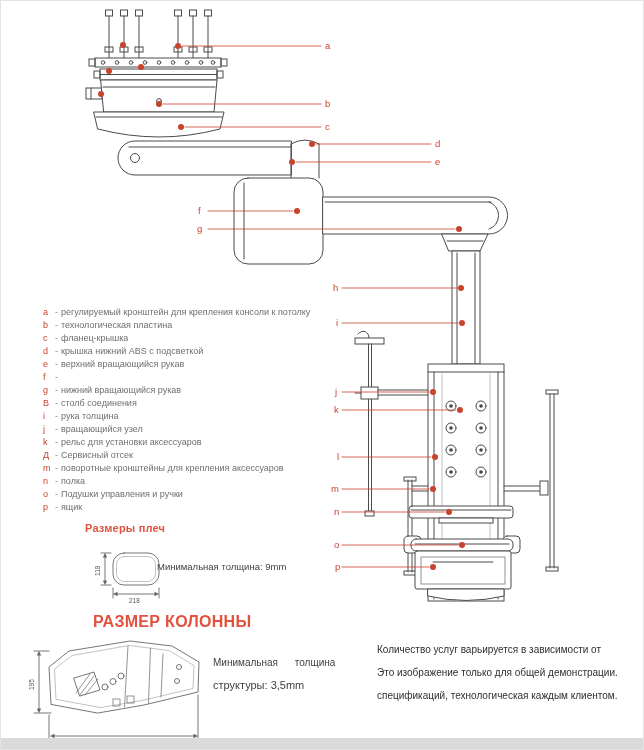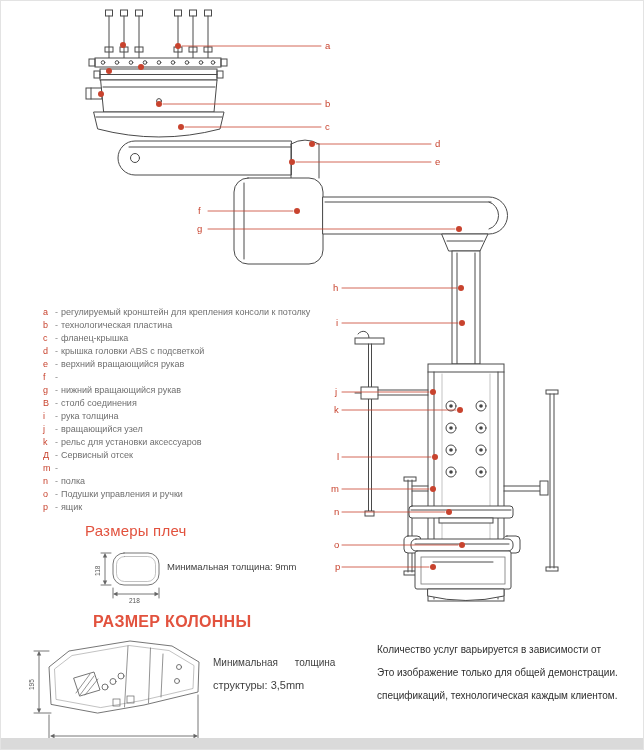--- a/index.html
+++ b/index.html
@@ -6,24 +6,24 @@
   html,body{background:#f2f2f2}
   .page{position:relative;width:644px;height:750px;background:#fff;border:1px solid #e3e3e3;
         font-family:"Liberation Sans",sans-serif;overflow:hidden}
   .art{position:absolute;left:0;top:0}
   .legend{position:absolute;left:42px;top:305px;list-style:none}
   .legend li{display:flex;line-height:13px;font-size:9px;white-space:nowrap}
   .lg-letter{color:#c8432e;width:9px;flex:0 0 auto}
   .lg-dash{color:#8a8a8a;width:9px;text-align:center;flex:0 0 auto}
   .lg-text{color:#6f6f6f}
   .sec-title{position:absolute;color:#e2523e}
-  .arm-title{left:84px;top:521px;font-size:15px;font-weight:400;letter-spacing:.2px}
+  .arm-title{left:84px;top:521px;font-size:11px;font-weight:700;letter-spacing:.2px}
   .col-title{left:92px;top:612px;font-size:16px;font-weight:700;letter-spacing:.3px}
   .note{position:absolute;font-size:9.5px;color:#3f3f3f}
-  .arm-note{left:166px;top:560px}
+  .arm-note{left:156px;top:560px}
   .col-note1{left:212px;top:656px;font-size:10px;word-spacing:14px}
   .col-note2{left:212px;top:678px;font-size:11px}
   .disclaimer{position:absolute;left:376px;top:637px;font-size:10px;color:#2f2f2f;line-height:23px;width:260px}
   .bottom-bar{position:absolute;left:0;right:0;bottom:0;height:11px;background:#dadada}
   svg text{font-family:"Liberation Sans",sans-serif}
   .callout-letter{font-size:9.5px;fill:#c8432e}
   .dim-label{font-size:6.5px;fill:#555}
 </style>
 </head>
 <body>
@@ -306,21 +306,21 @@
         <span class="lg-text">технологическая пластина</span>
       </li>
     <li>
         <span class="lg-letter">c</span>
         <span class="lg-dash">-</span>
         <span class="lg-text">фланец-крышка</span>
       </li>
     <li>
         <span class="lg-letter">d</span>
         <span class="lg-dash">-</span>
-        <span class="lg-text">крышка головки ABS с подсветкой</span>
+        <span class="lg-text">крышка нижний ABS с подсветкой</span>
       </li>
     <li>
         <span class="lg-letter">e</span>
         <span class="lg-dash">-</span>
         <span class="lg-text">верхний вращающийся рукав</span>
       </li>
     <li>
         <span class="lg-letter">f</span>
         <span class="lg-dash">-</span>
       </li>
@@ -350,20 +350,21 @@
         <span class="lg-text">рельс для установки аксессуаров</span>
       </li>
     <li>
         <span class="lg-letter">Д</span>
         <span class="lg-dash">-</span>
         <span class="lg-text">Сервисный отсек</span>
       </li>
     <li>
         <span class="lg-letter">m</span>
         <span class="lg-dash">-</span>
+        <span class="lg-text">поворотные кронштейны для крепления аксессуаров</span>
       </li>
     <li>
         <span class="lg-letter">n</span>
         <span class="lg-dash">-</span>
         <span class="lg-text">полка</span>
       </li>
     <li>
         <span class="lg-letter">o</span>
         <span class="lg-dash">-</span>
         <span class="lg-text">Подушки управления и ручки</span>

